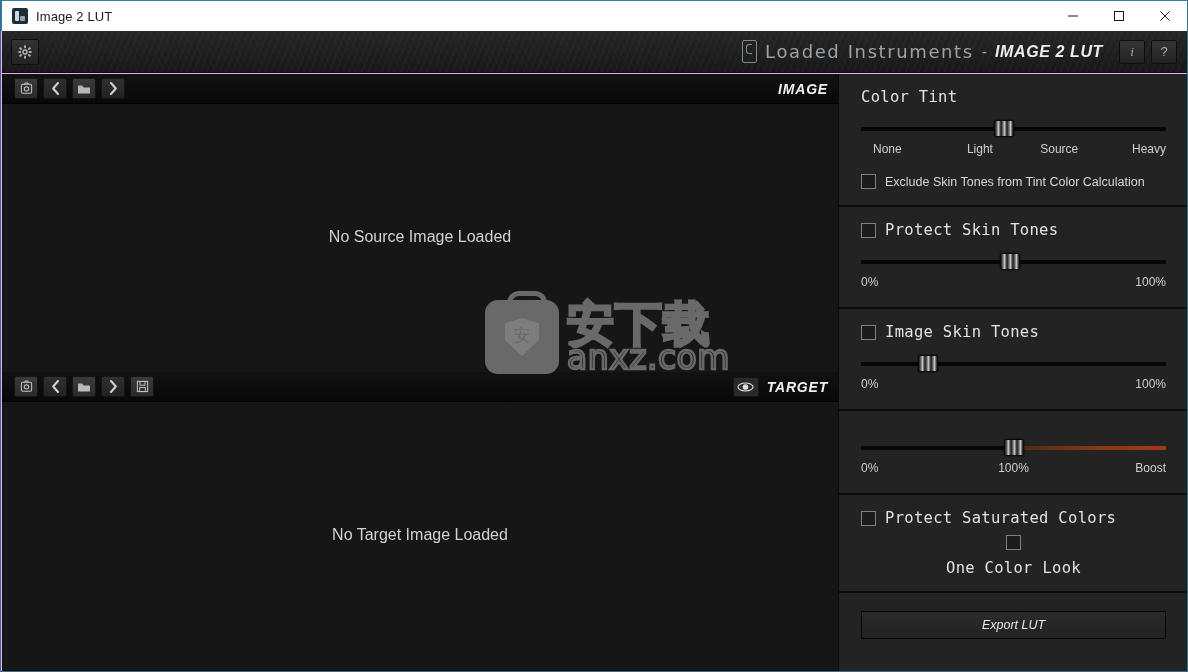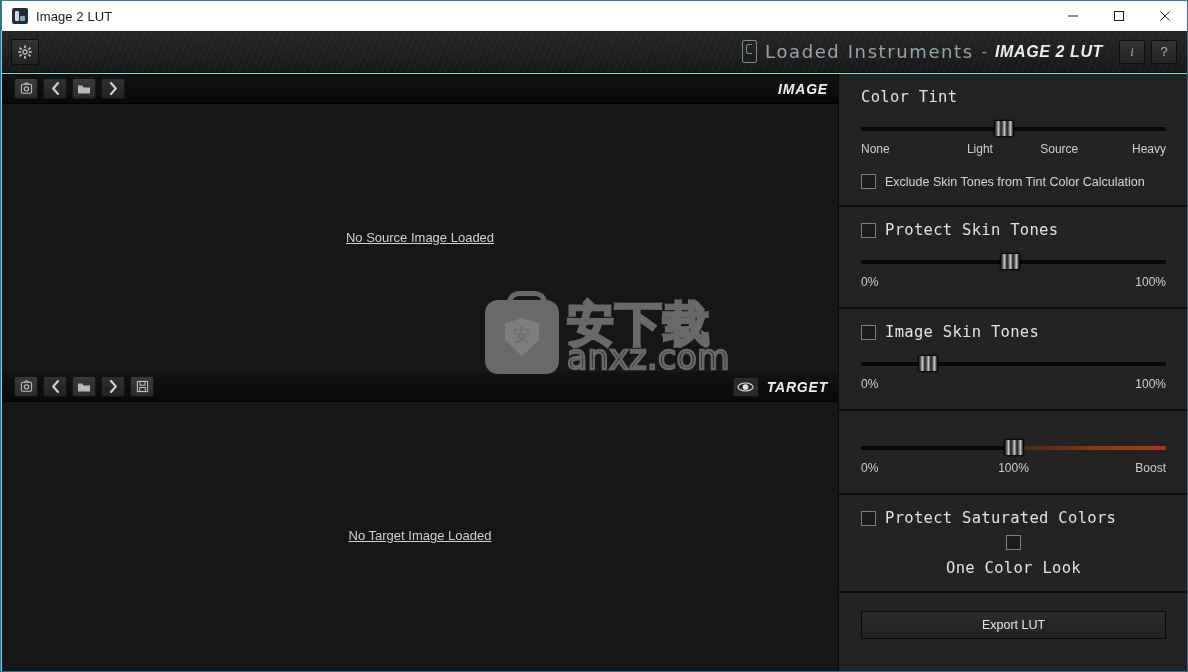--- a/index.html
+++ b/index.html
@@ -5,21 +5,21 @@
   * { box-sizing: border-box; margin: 0; padding: 0; }
   html, body {
     width: 1188px; height: 672px;
     background: #1a1a1a;
     font-family: "Liberation Sans", sans-serif;
     overflow: hidden;
   }
   #app {
     position: relative;
     width: 1188px; height: 672px;
-    background: #5eead4;
+    background: #f0abfc;
     border: 1px solid #2f6f8f;
     border-top: none;
     overflow: hidden;
   }
 
   
   .titlebar {
     position: absolute; top: 0; left: 0;
     width: 1188px; height: 31px;
     background: #ffffff;
@@ -145,23 +145,22 @@
     color: #f0f0f0; letter-spacing: .8px;
   }
   .pane-body {
     position: relative; width: 100%;
     background: #161616;
     display: flex; align-items: center; justify-content: center;
   }
   #source-body { height: 268px; }
   #target-body { height: 268px; }
   .empty-text {
-    font-size: 13px; color: #d2d2d2;
+    font-size: 16px; color: #d2d2d2;
     margin-top: -2px;
-    text-decoration: underline;
   }
 
   
   .watermark {
     position: absolute; left: 484px; top: 293px;
     width: 216px; height: 88px;
     display: flex; align-items: center; gap: 8px;
     opacity: .95; pointer-events: none;
   }
   .wm-bag {
@@ -264,21 +263,21 @@
     position: relative; height: 16px; margin-top: 4px;
   }
   .tick {
     position: absolute; top: 0;
     font-size: 12px; color: #cfcfcf; white-space: nowrap;
     font-family: "Liberation Sans", sans-serif;
   }
   .tick.r { transform: translateX(-100%); }
   .tick.c { transform: translateX(-50%); }
 
-  .export-wrap { padding: 18px 22px 16px 22px; }
+  .export-wrap { padding: 18px 22px 16px 22px; font-style: italic; }
   .export-btn {
     width: 100%; height: 28px;
     background: linear-gradient(180deg,#2b2b2b 0%, #222 100%);
     border: 1px solid #080808;
     color: #e8e8e8; font-size: 12.5px;
     display: flex; align-items: center; justify-content: center;
     font-family: "Liberation Sans", sans-serif;
   }
 </style>
 </head>
@@ -430,21 +429,21 @@
 
   <div class="right-col">
 
     <div class="section">
       <div class="sect-title">Color Tint</div>
       <div class="slider">
         <div class="track"></div>
         <div class="knob" id="knob-tint" style="left: 47%;"></div>
       </div>
       <div class="ticks">
-        <div class="tick" style="left:0;">None</div>
+        <div class="tick" style="left:12px;">None</div>
         <div class="tick c" style="left:39%;">Light</div>
         <div class="tick c" style="left:65%;">Source</div>
         <div class="tick r" style="left:100%;">Heavy</div>
       </div>
       <div class="chk-row" style="margin-top:16px;">
         <div class="chk"></div>
         <div class="chk-label-sans">Exclude Skin Tones from Tint Color Calculation</div>
       </div>
     </div>
 

